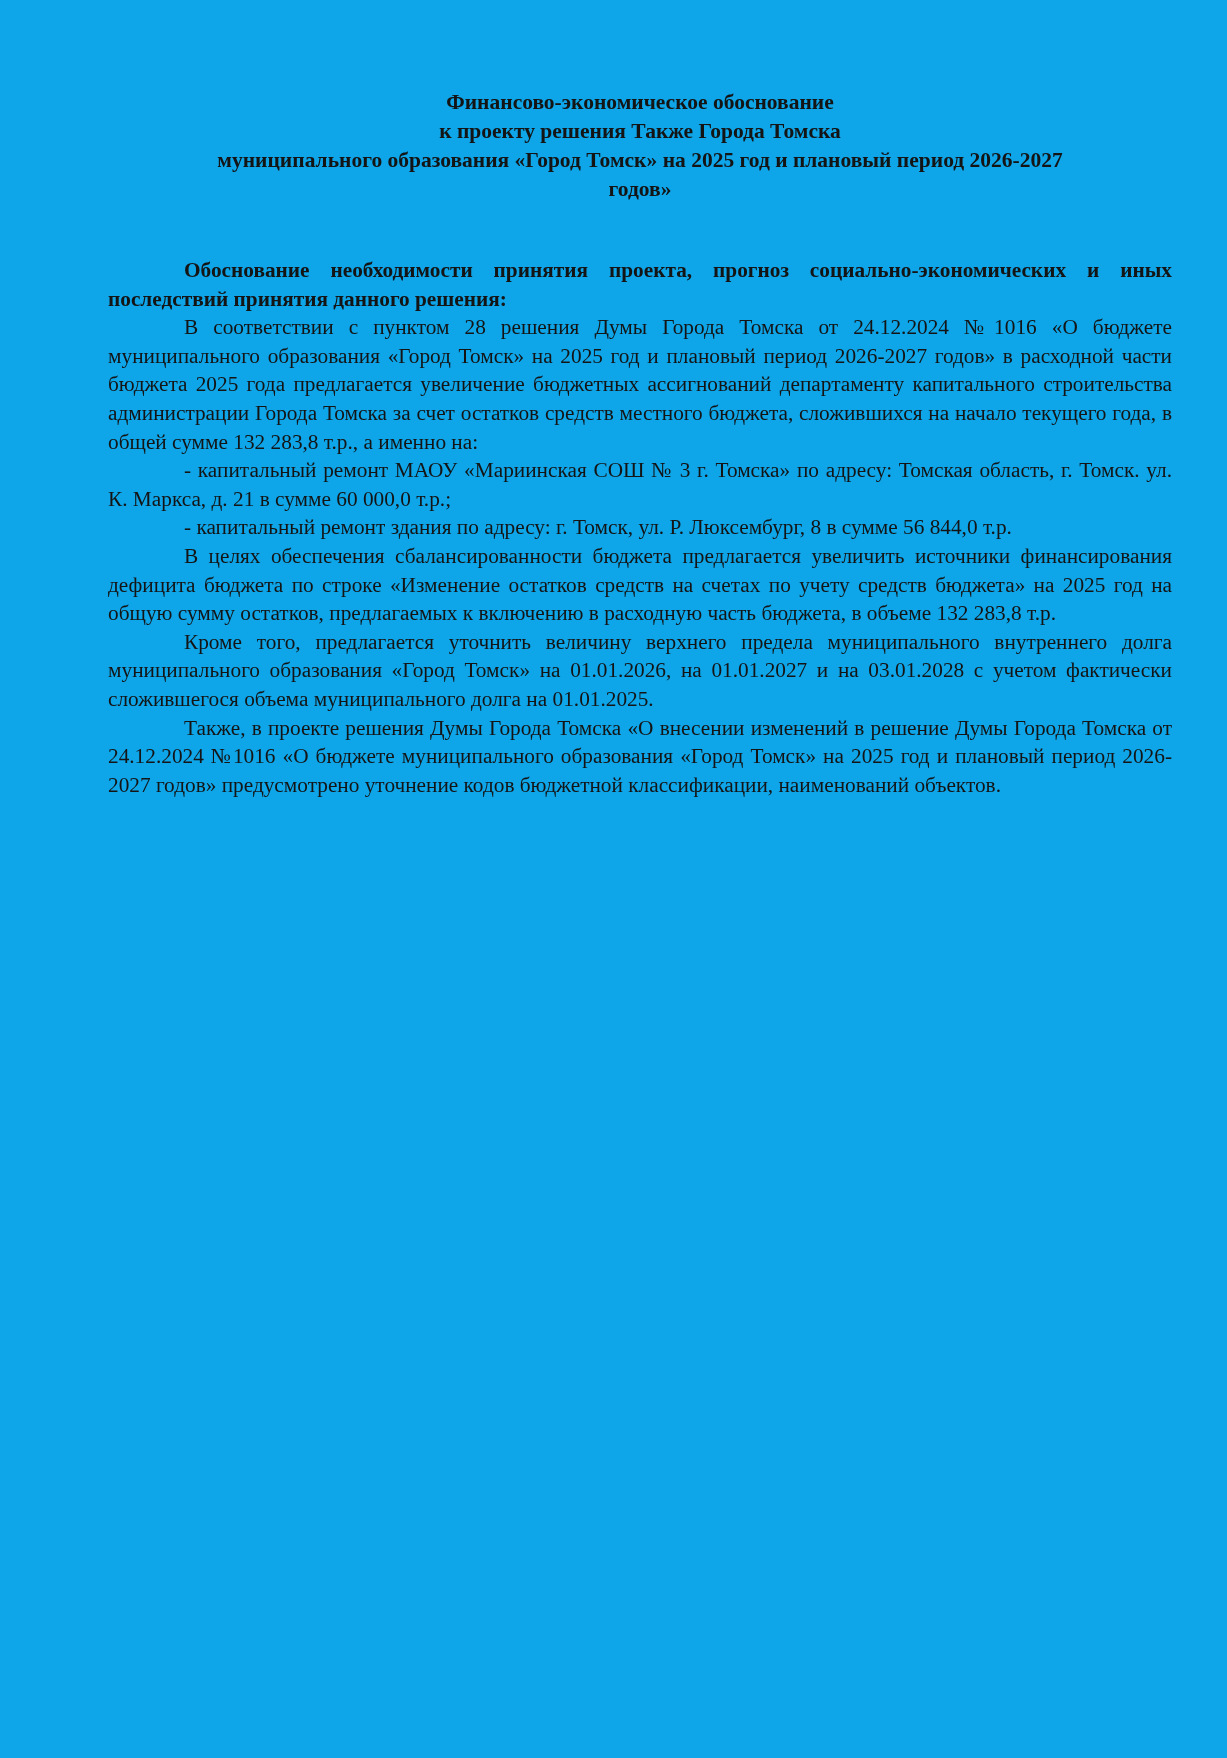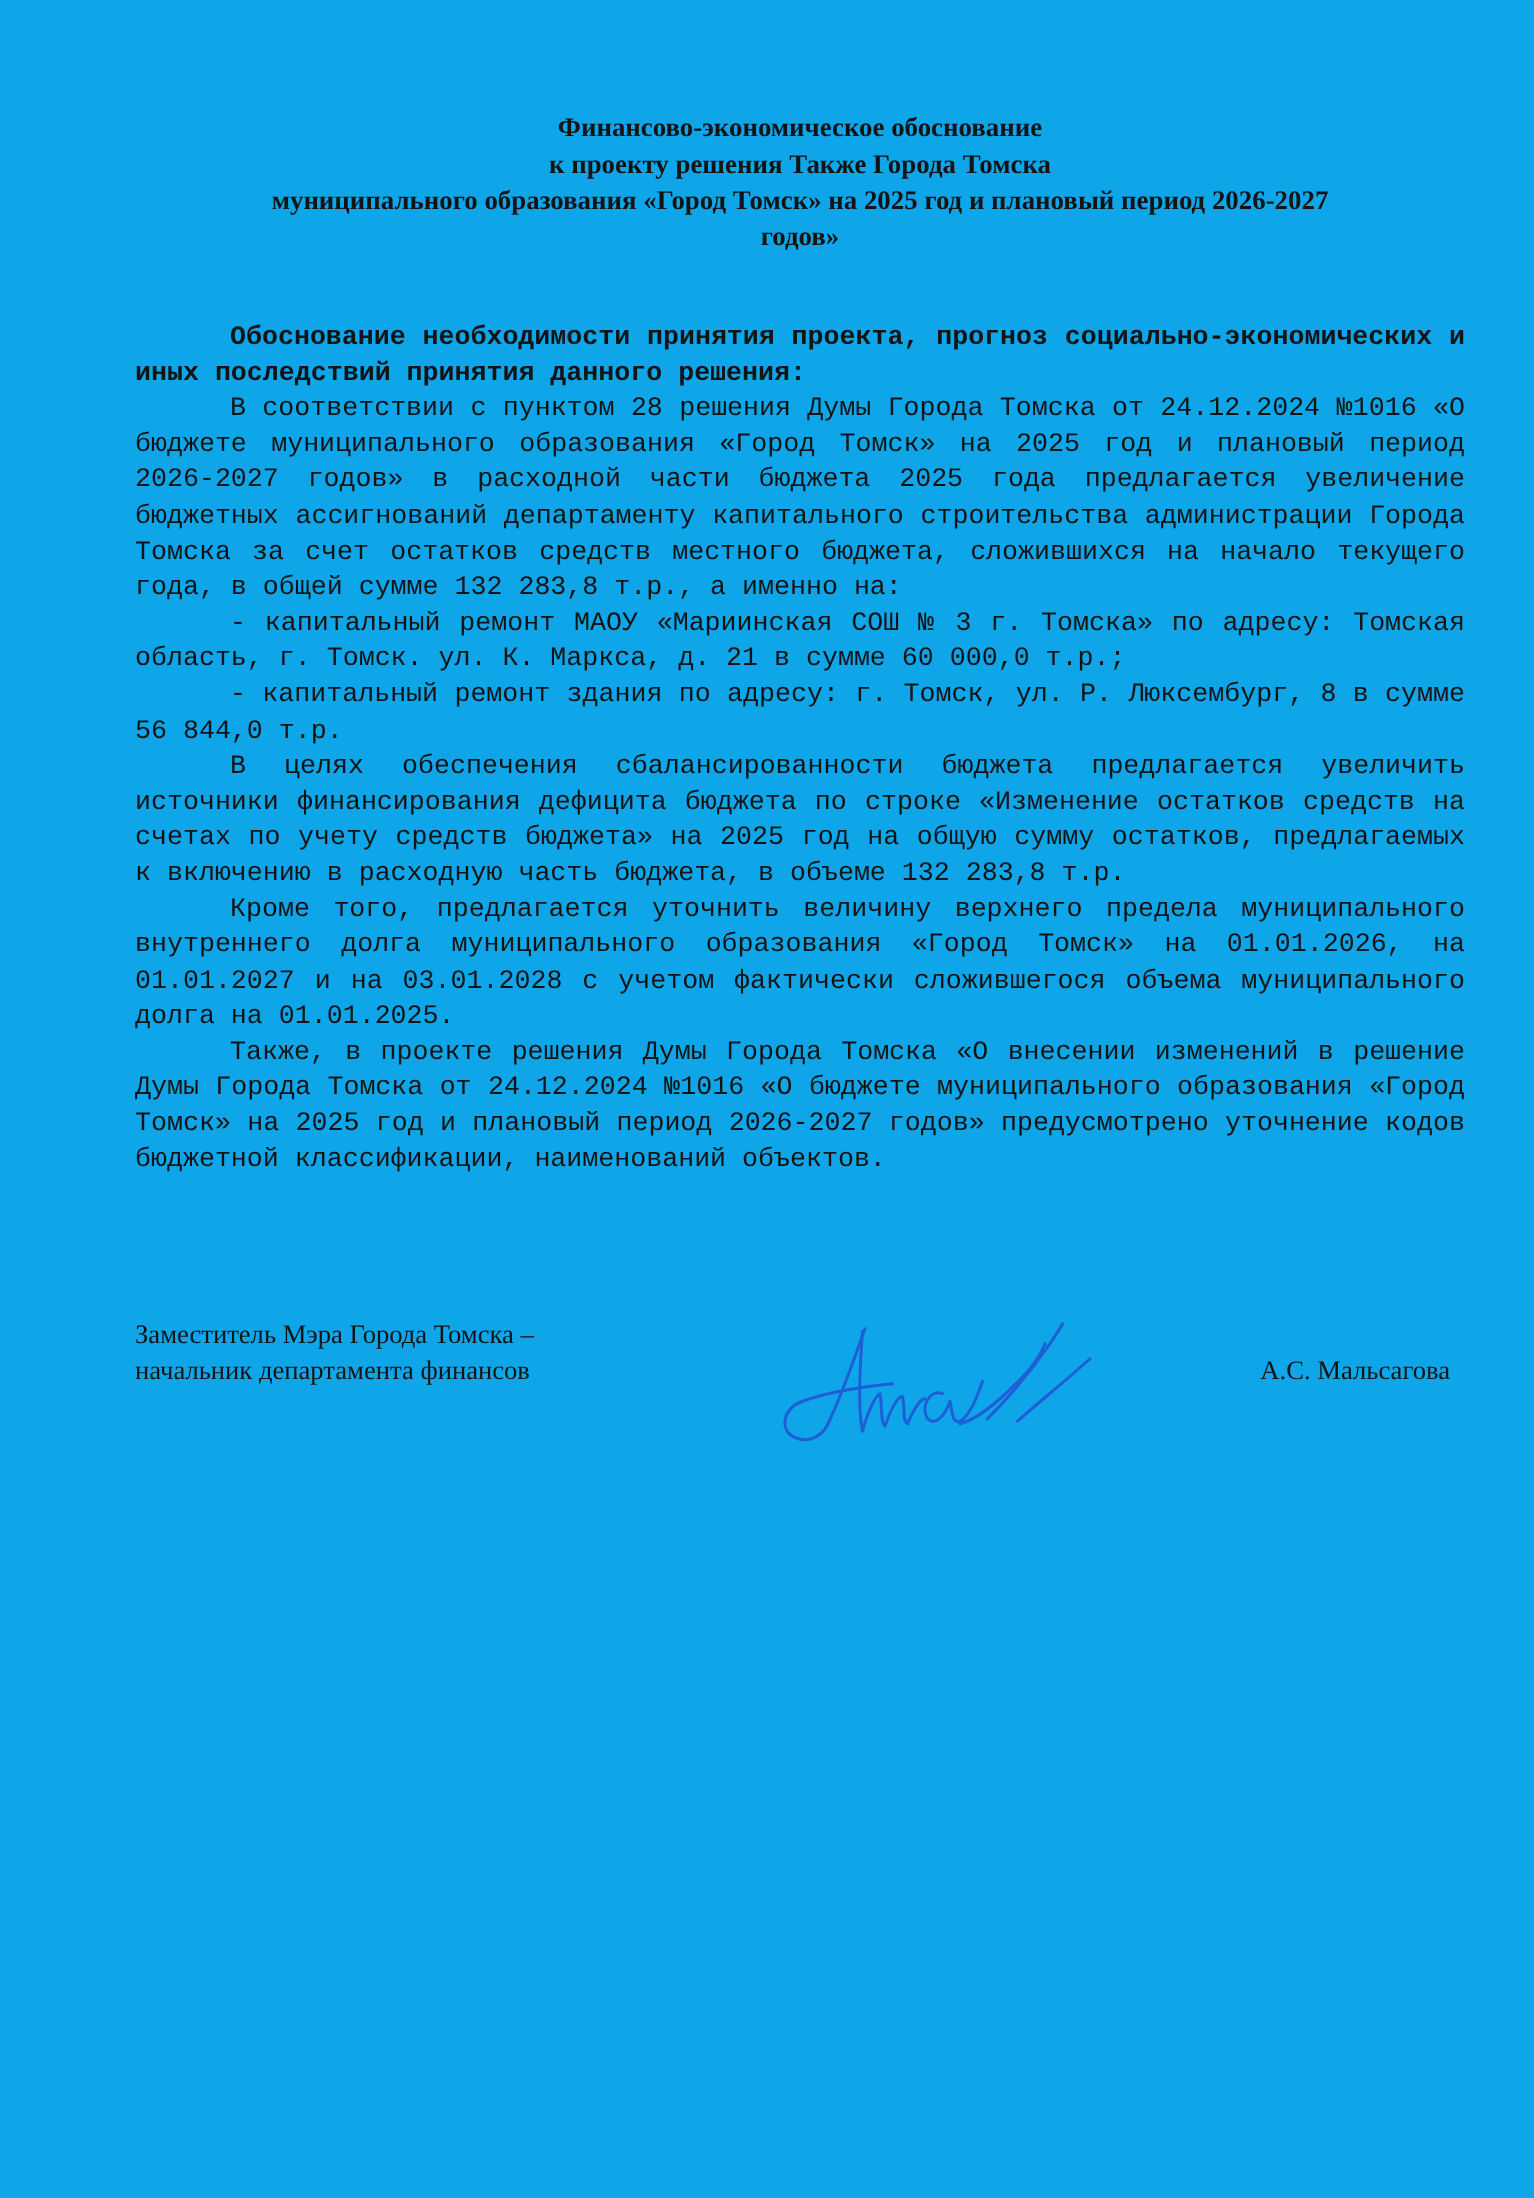--- a/index.html
+++ b/index.html
@@ -11,21 +11,21 @@
   }
   .title {
     position: absolute; left: 110px; top: 88px; width: 1060px;
     text-align: center; font-weight: bold; font-size: 21.5px; line-height: 29px;
   }
   .title div { white-space: nowrap; }
   .body {
     position: absolute; left: 108px; top: 256px; width: 1064px;
     font-size: 21.3px; line-height: 28.6px; text-align: justify;
   }
-  .body p { margin: 0; text-indent: 76px; text-align: justify; font-family: Liberation Mono, monospace; }
+  .body p { margin: 0; text-indent: 76px; text-align: justify; }
   .body p.bold { font-weight: bold; }
   .body p.list { text-indent: 76px; }
   .sign {
     position: absolute; top: 1053px; left: 108px; width: 1064px; height: 120px;
     font-size: 21.3px; line-height: 28.6px;
   }
   .sign .role { position: absolute; left: 0; top: 0; }
   .sign .name { position: absolute; right: 12px; top: 29px; }
   .sign .signature { position: absolute; left: 496px; top: -8px; width: 280px; height: 120px; }
 </style>
@@ -44,31 +44,14 @@
   <div class="body">
     <p class="bold">Обоснование необходимости принятия проекта, прогноз социально-экономических и иных последствий принятия данного решения:</p>
     <p>В соответствии с пунктом 28 решения Думы Города Томска от 24.12.2024 №1016 «О бюджете муниципального образования «Город Томск» на 2025 год и плановый период 2026-2027 годов» в расходной части бюджета 2025 года предлагается увеличение бюджетных ассигнований департаменту капитального строительства администрации Города Томска за счет остатков средств местного бюджета, сложившихся на начало текущего года, в общей сумме 132 283,8 т.р., а именно на:</p>
     <p class="list">- капитальный ремонт МАОУ «Мариинская СОШ № 3 г. Томска» по адресу: Томская область,  г. Томск. ул. К. Маркса, д. 21 в сумме 60 000,0 т.р.;</p>
     <p class="list">- капитальный ремонт здания по адресу: г. Томск, ул. Р. Люксембург, 8 в сумме 56 844,0 т.р.</p>
     <p>В целях обеспечения сбалансированности бюджета предлагается увеличить источники финансирования дефицита бюджета по строке «Изменение остатков средств на счетах по учету средств бюджета» на 2025 год на общую сумму остатков, предлагаемых к включению в расходную часть бюджета, в объеме 132 283,8 т.р.</p>
     <p>Кроме того, предлагается уточнить величину верхнего предела муниципального внутреннего долга муниципального образования «Город Томск» на 01.01.2026, на 01.01.2027 и на 03.01.2028 с учетом фактически сложившегося объема муниципального долга на 01.01.2025.</p>
     <p>Также, в проекте решения Думы Города Томска «О внесении изменений в решение Думы Города Томска от 24.12.2024 №1016 «О бюджете муниципального образования «Город Томск» на 2025 год и плановый период 2026-2027 годов» предусмотрено уточнение кодов бюджетной классификации, наименований объектов.</p>
   </div>
 
-  <div class="sign">
-    <div class="role">
-      <div>Заместитель Мэра Города Томска –</div>
-      <div>начальник департамента финансов</div>
-    </div>
-    <svg class="signature" viewBox="0 0 280 120">
-      <g fill="none" stroke="#1f5fd6" stroke-width="2.4" stroke-linecap="round" stroke-linejoin="round">
-        <path d="M88 18 C80 40 70 70 58 95 C52 106 40 110 30 104 C20 98 22 82 38 76 C60 68 90 64 110 62"></path>
-        <path d="M86 20 C84 50 82 80 86 100 C90 85 96 72 100 70 C102 80 100 92 104 96 C108 84 114 72 118 72 C120 82 118 92 122 94 C126 84 132 74 136 74"></path>
-        <path d="M150 70 C140 66 132 80 138 90 C144 96 152 88 156 76 C158 86 158 94 164 92 C172 88 178 72 182 60"></path>
-        <path d="M164 94 C180 90 200 72 220 50 C226 42 230 36 232 30"></path>
-        <path d="M186 90 C200 76 218 56 236 30 C240 24 244 18 246 14"></path>
-        <path d="M210 92 C228 76 248 60 268 42"></path>
-      </g>
-    </svg>
-    <div class="name">А.С. Мальсагова</div>
-  </div>
 
 </div>
 
 </body></html>

